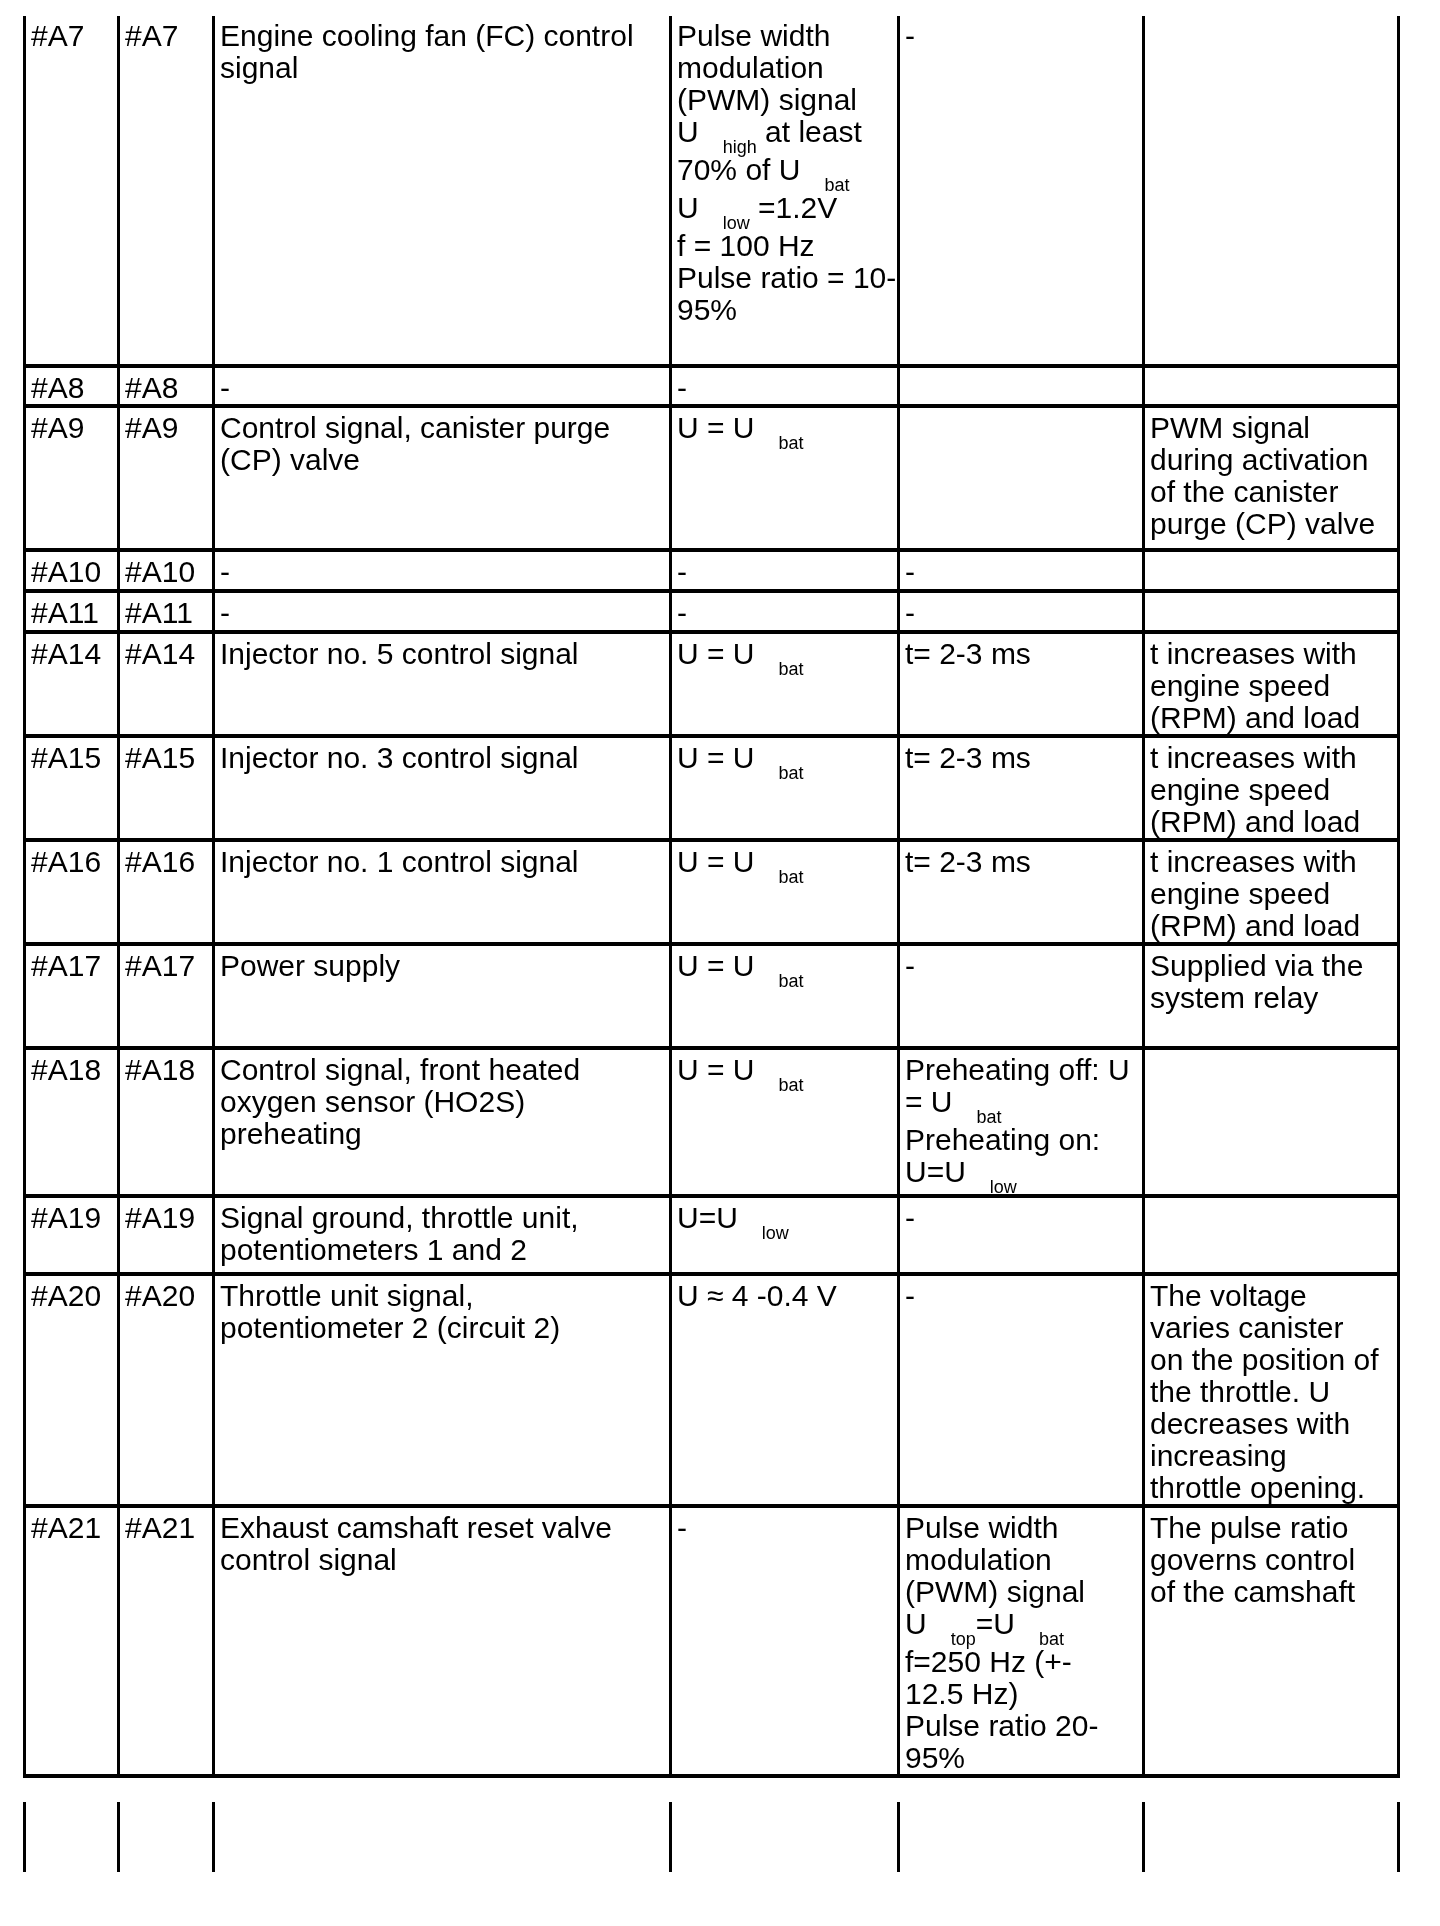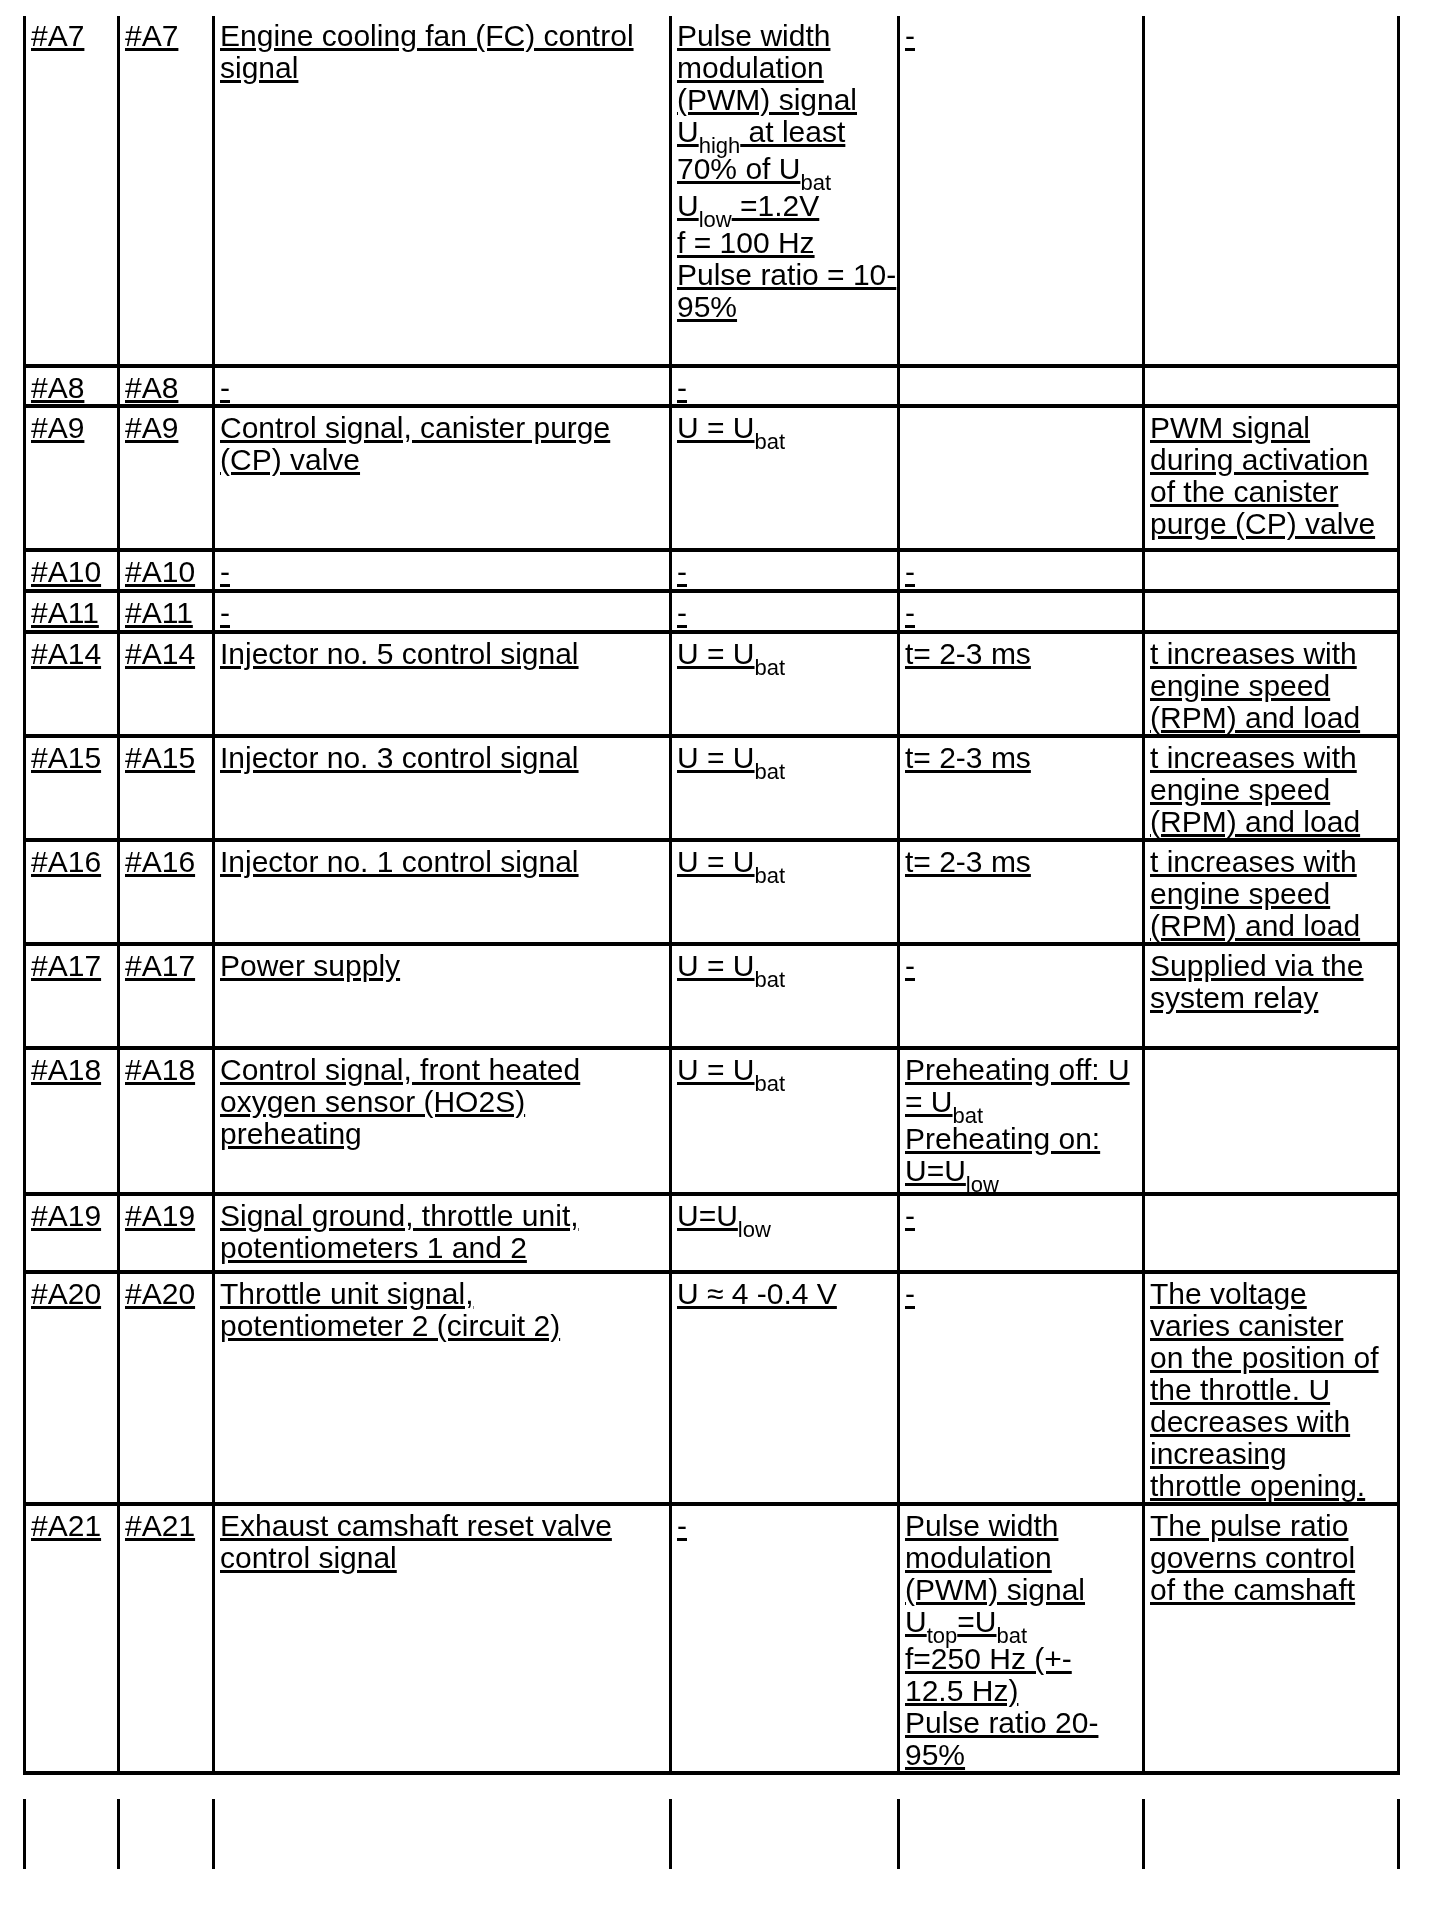--- a/index.html
+++ b/index.html
@@ -15,41 +15,41 @@
   .sheet{
     position:absolute;
     left:23px;
     top:16px;
   }
   table.pin-table{
     border-collapse:separate;
     border-spacing:0;
     table-layout:fixed;
     width:1377px;
-    text-decoration:underline;
   }
   table.pin-table td{
     box-sizing:border-box;
     vertical-align:top;
     padding:4px 4px 0 5px;
     border-right:3px solid #000;
     border-bottom:4px solid #000;
     font-size:30px;
     line-height:32px;
     overflow:visible;
   }
   table.pin-table td:first-child{
     border-left:3px solid #000;
   }
   
   .ln{white-space:nowrap;}
   sub{
-    font-size:22px;
+    font-size:18px;
     line-height:14px;
     vertical-align:-11px;
+    margin-left:24px;
   }
   
   #t1 tr:nth-child(1)  td{height:352px}
   #t1 tr:nth-child(2)  td{height:39px}
   #t1 tr:nth-child(3)  td{height:144px}
   #t1 tr:nth-child(4)  td{height:41px}
   #t1 tr:nth-child(5)  td{height:41px}
   #t1 tr:nth-child(6)  td{height:41px}
   #t1 tr:nth-child(7)  td{height:41px}
   #t1 tr:nth-child(8)  td{height:100px}

